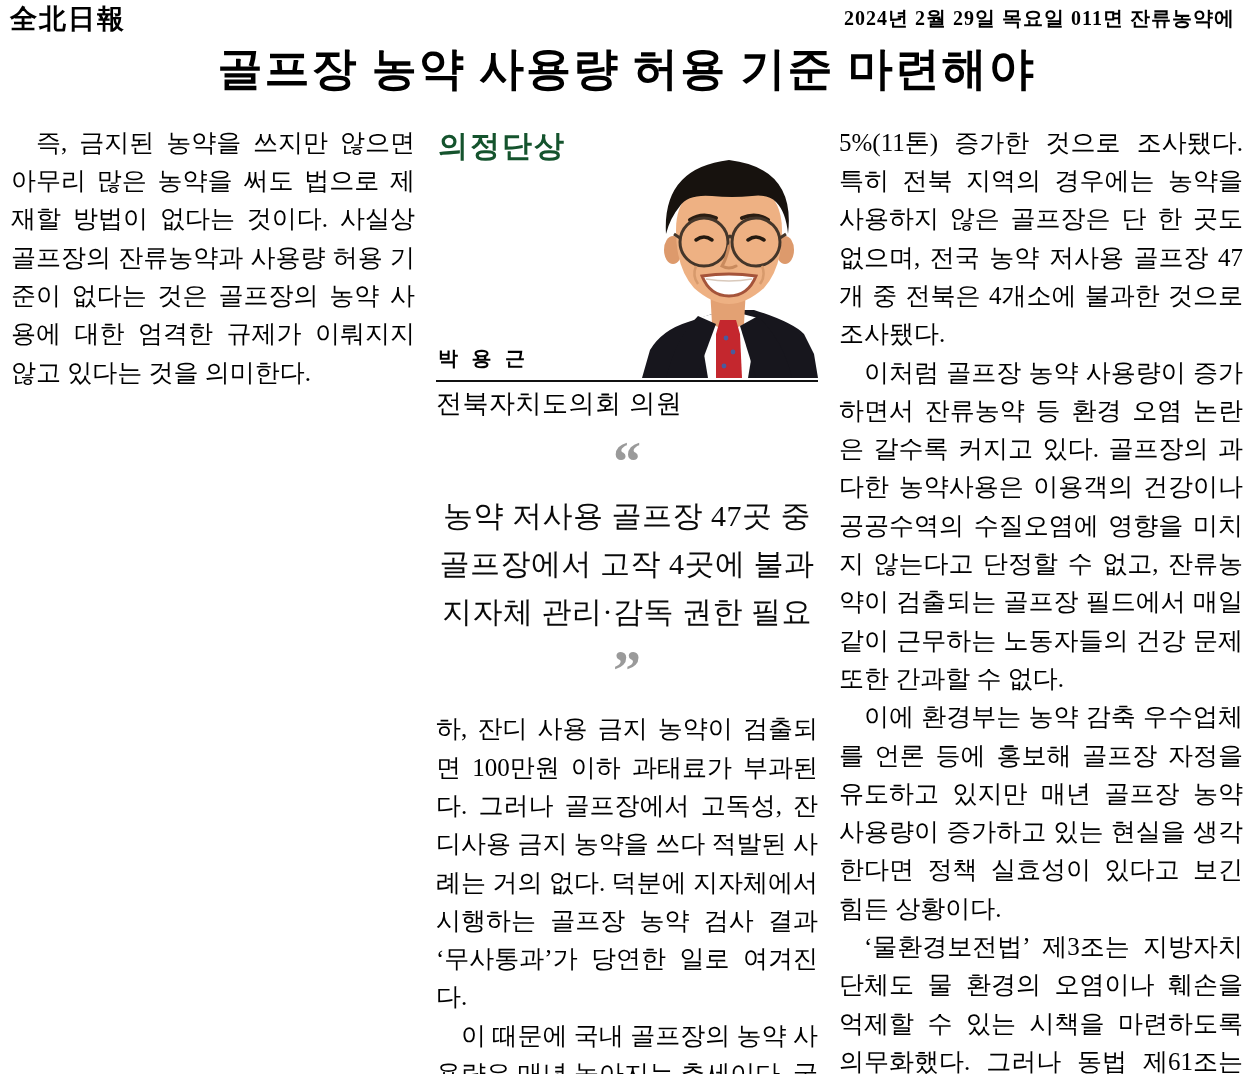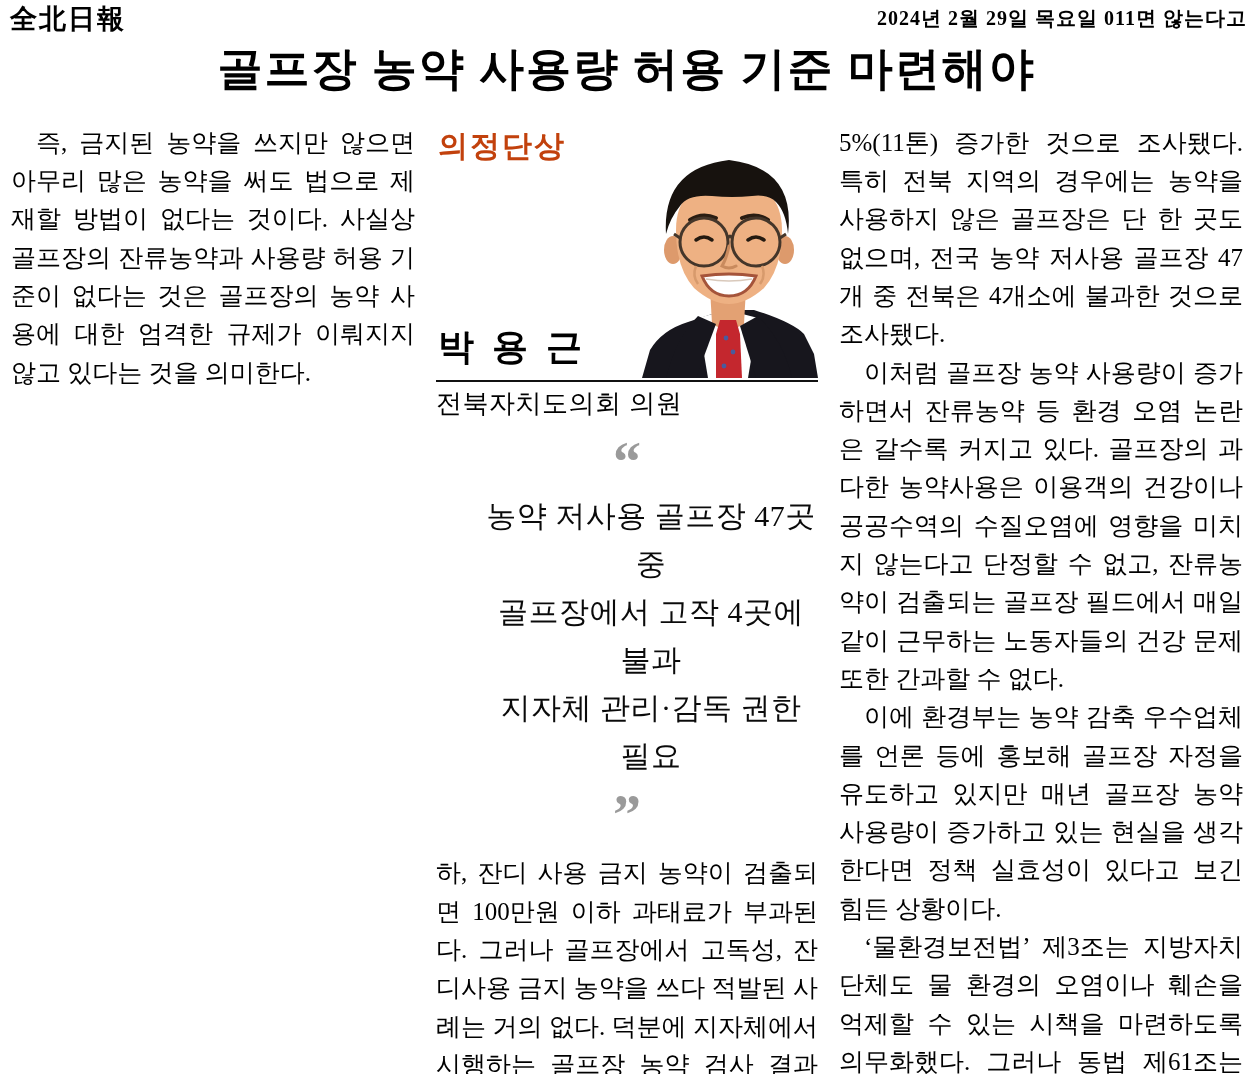--- a/index.html
+++ b/index.html
@@ -4,21 +4,21 @@
 <style>
   html,body{margin:0;padding:0;}
   body{
     width:1253px;height:1074px;background:#ffffff;color:#000;
     font-family:"Liberation Serif","DejaVu Serif",serif;
     overflow:hidden;position:relative;
   }
   
   .masthead{
     display:flex;justify-content:space-between;align-items:flex-start;
-    padding:6px 6px 0 10px;height:30px;
+    padding:6px 18px 0 10px;height:30px;
   }
   .masthead .logo{
     font-weight:bold;font-size:27px;letter-spacing:2px;line-height:1;
     font-family:"Liberation Serif","DejaVu Serif",serif;
   }
   .masthead .dateline{
     font-weight:bold;font-size:20px;letter-spacing:1px;line-height:1.2;
     font-family:"Liberation Serif","DejaVu Serif",serif;
   }
   
@@ -42,60 +42,59 @@
     word-break:normal;overflow-wrap:anywhere;
   }
   .body-text p.no-indent, .col p.no-indent{text-indent:0;}
   
   .col2-head{
     position:relative;height:256px;
     border-bottom:2px solid #111;
   }
   .col-label{
     position:absolute;top:2px;left:2px;
-    color:#c2410c;font-weight:bold;font-size:30px;letter-spacing:2px;
+    color:#14532d;font-weight:bold;font-size:30px;letter-spacing:2px;
     font-family:"Liberation Sans","DejaVu Sans",sans-serif;
   }
   .portrait{
     position:absolute;top:14px;right:0;
     width:182px;height:240px;display:block;background:#fff;
   }
   .author-name{
     position:absolute;left:2px;bottom:8px;
-    font-weight:bold;font-size:36px;letter-spacing:4px;
+    font-weight:bold;font-size:20px;letter-spacing:4px;
     font-family:"Liberation Sans","DejaVu Sans",sans-serif;
   }
   .author-title{
     margin-top:4px;font-size:26px;letter-spacing:0.5px;
     font-family:"Liberation Sans","DejaVu Sans",sans-serif;
   }
   
   .quote{
     text-align:center;margin:26px 0 18px 0;
   }
   .quote-mark{
     display:block;color:#9a9a9a;font-weight:bold;font-size:56px;line-height:0.55;
     font-family:"Liberation Serif","DejaVu Serif",serif;
   }
   .quote-mark.open{margin-bottom:14px;}
   .quote-mark.close{margin-top:20px;}
   .quote-body div{
     font-size:30px;line-height:48px;color:#0a0a0a;letter-spacing:0.5px;
     text-indent:0;text-align:center;
     font-family:"Liberation Serif","DejaVu Serif",serif;
-    margin-left:48px;
   }
   .body-text{margin-top:24px;}
 </style>
 </head>
 <body>
 
 <div class="masthead">
   <div class="logo">全北日報</div>
-  <div class="dateline">2024년 2월 29일 목요일 011면 않는다고</div>
+  <div class="dateline">2024년 2월 29일 목요일 011면 잔류농약에</div>
 </div>
 
 <h1 class="headline">골프장 농약 사용량 허용 기준 마련해야</h1>
 
 <div class="content">
 
   <div class="col">
       <p>즉, 금지된 농약을 쓰지만 않으면 아무리 많은 농약을 써도 법으로 제재할 방법이 없다는 것이다. 사실상 골프장의 잔류농약과 사용량 허용 기준이 없다는 것은 골프장의 농약 사용에 대한 엄격한 규제가 이뤄지지 않고 있다는 것을 의미한다.</p>
     </div>
 

